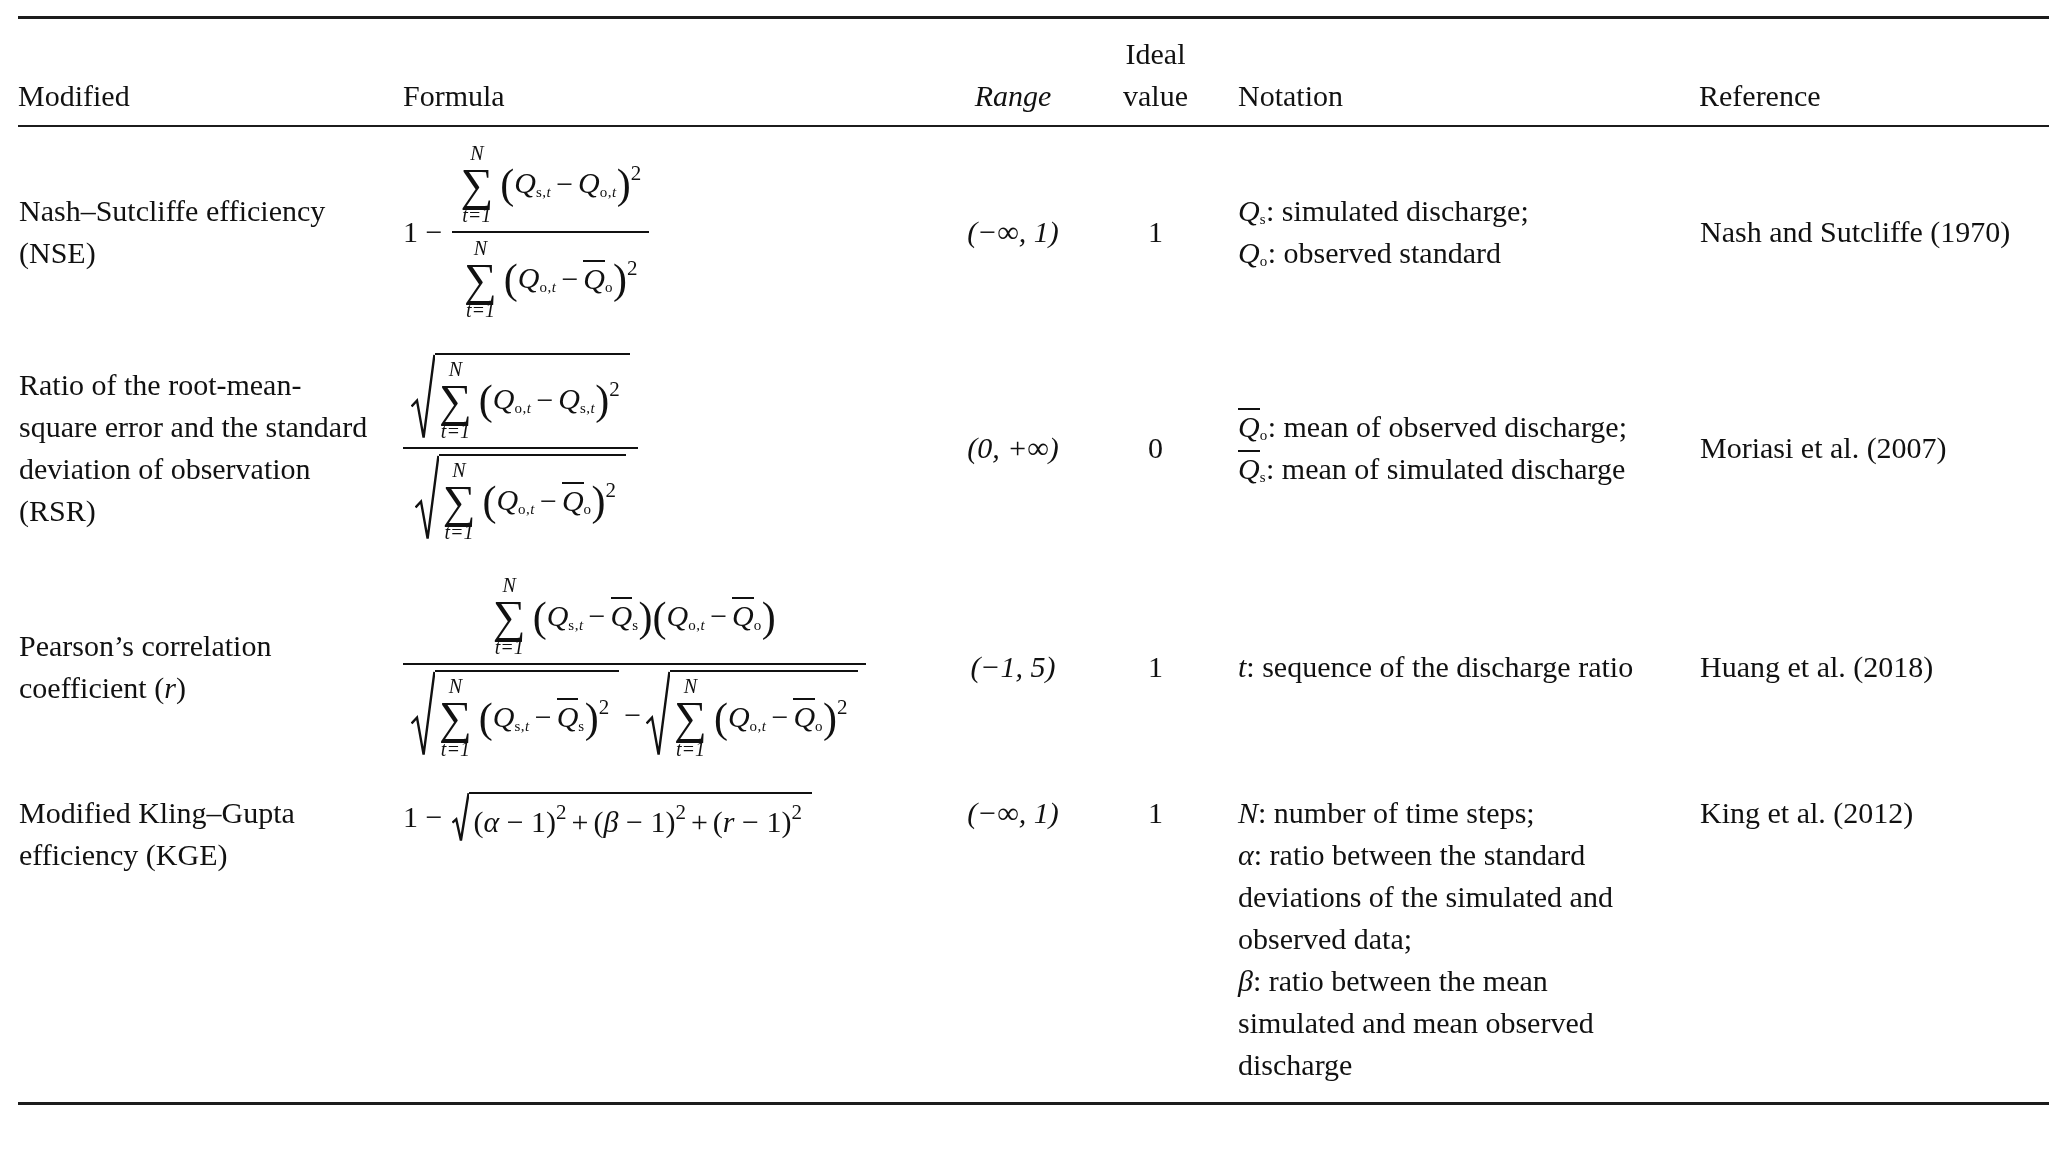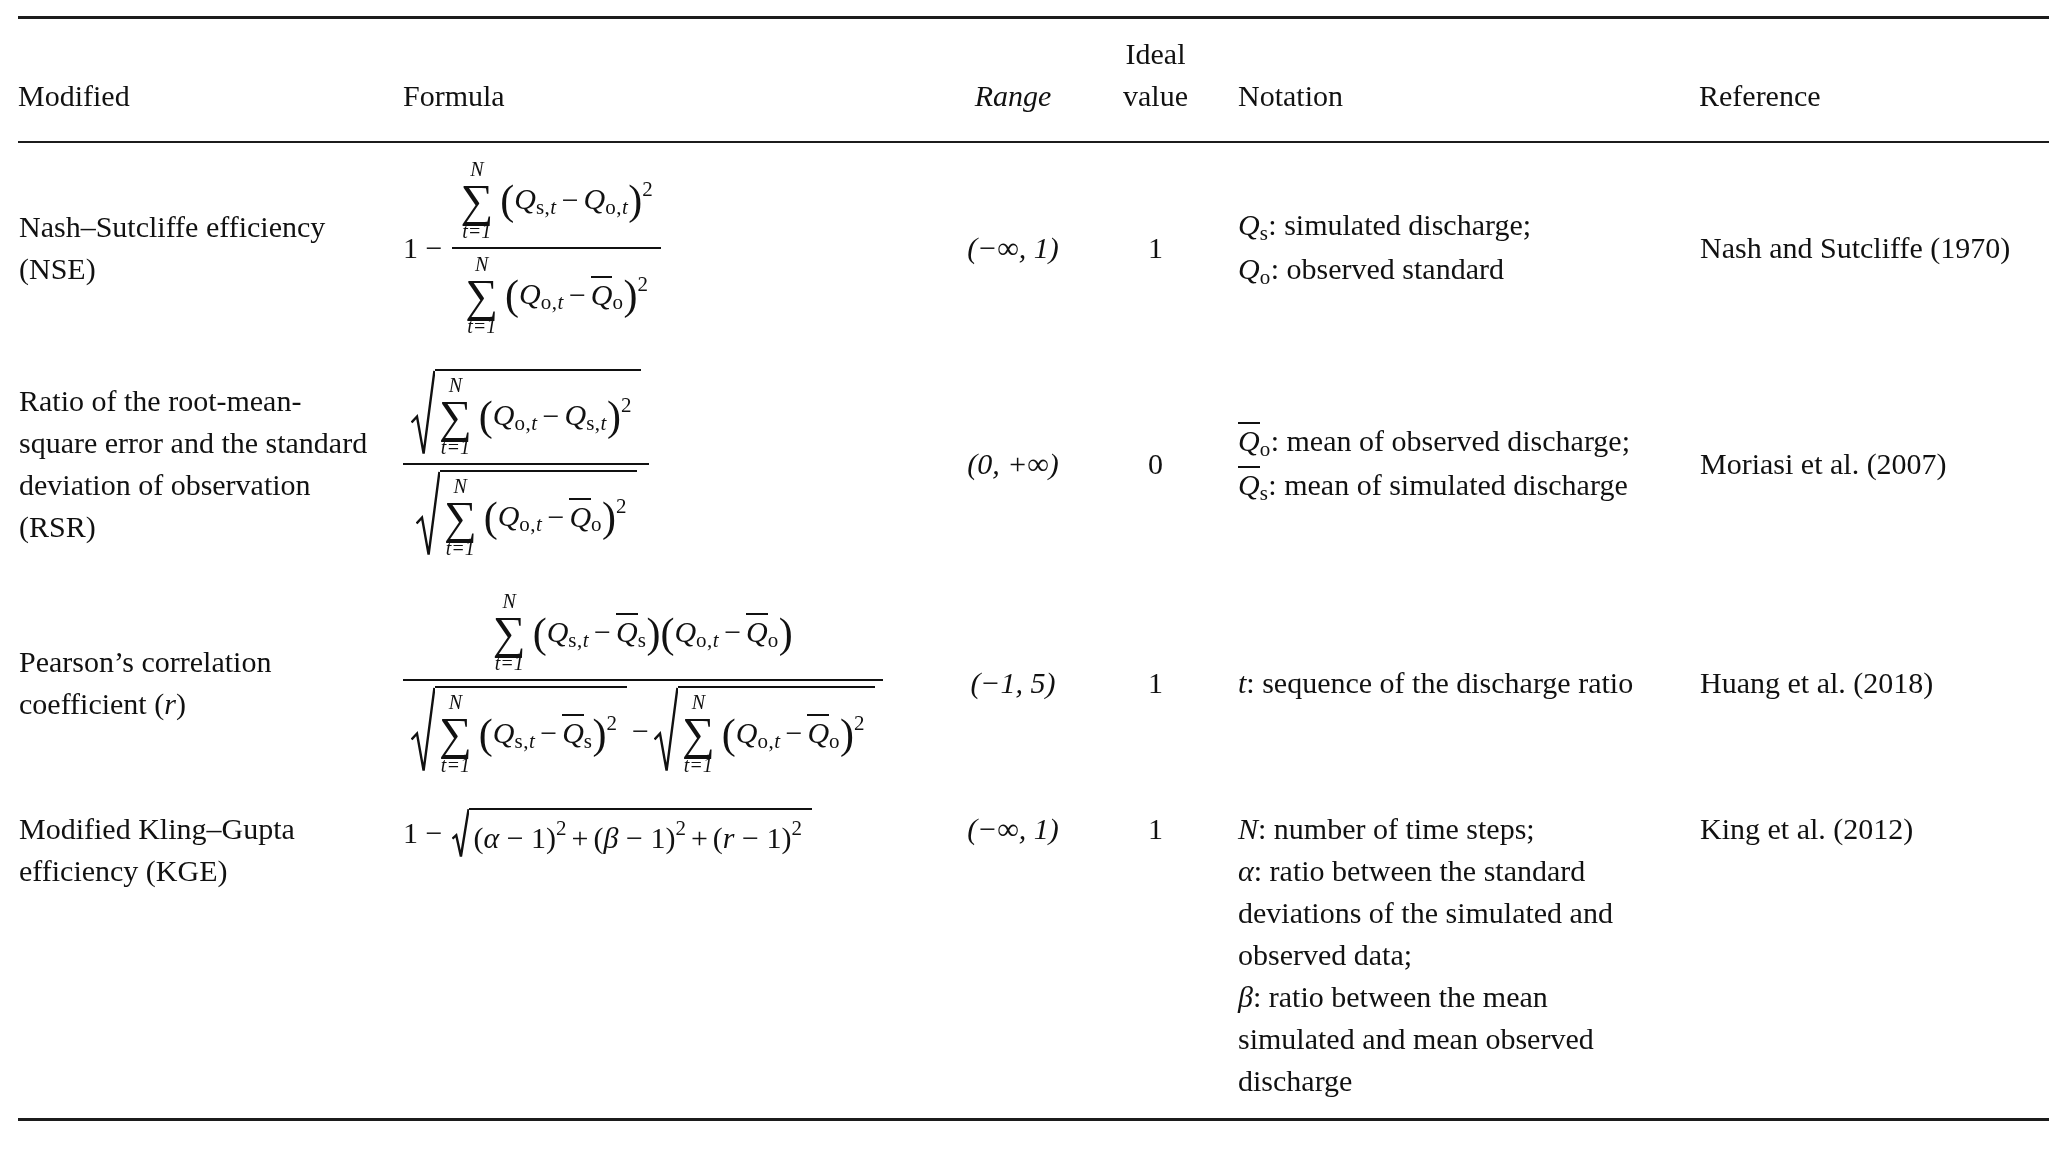--- a/index.html
+++ b/index.html
@@ -11,37 +11,37 @@
                border-top:3px solid #1c1c1c; border-bottom:3px solid #1c1c1c;
                font-size:30px; line-height:1.4; }
   col.c-criterion { width:365px; }
   col.c-formula   { width:540px; }
   col.c-range     { width:180px; }
   col.c-ideal     { width:105px; }
   col.c-notation  { width:491px; }
   col.c-reference { width:350px; }
 
   thead th { font-weight:normal; text-align:left; vertical-align:bottom;
-             border-bottom:2.5px solid #1c1c1c; padding:14px 0 24px 0; }
+             border-bottom:2.5px solid #1c1c1c; padding:14px 0 8px 0; }
   th.t-range, td.t-range { text-align:center;font-style:italic; }
   th.t-ideal, td.t-ideal { text-align:center; }
   th.t-notation, td.t-notation { padding-left:30px; padding-right:40px; }
   th.t-criterion, td.t-criterion { padding-right:15px; }
   th.t-formula, td.t-formula { padding-left:20px; padding-right:20px; }
 
   tbody td { vertical-align:middle; padding-top:16px; padding-bottom:16px; }
   tr.row-kge td { vertical-align:top; }
 
   
   .formula { display:flex; align-items:center; white-space:nowrap;
              font-family:"Liberation Serif","DejaVu Serif","DejaVu Sans",serif; }
   .mtok { margin-right:10px; }
   .it { font-style:italic; }
   .mo { margin:0 5px; }
-  .sb { font-size:21px; vertical-align:-0.22em; letter-spacing:0.5px; }
+  .sb { font-size:15px; vertical-align:-0.22em; letter-spacing:0.5px; }
   .sp { font-size:21px; vertical-align:0.62em; }
   .bp { font-size:140%; vertical-align:-0.11em; }
   .ovl { display:inline-block; border-top:2.2px solid #111; padding-top:2px; line-height:1.02; }
 
   .frac { display:inline-flex; flex-direction:column; vertical-align:middle; }
   .frac > .num, .frac > .den { display:flex; align-items:center; justify-content:center; }
   .frac > .num { padding:0 8px 5px 8px; }
   .frac > .den { border-top:2.5px solid #111; padding:5px 8px 0 8px; }
 
   .msum { display:inline-flex; flex-direction:column; align-items:center; margin-right:7px; }

